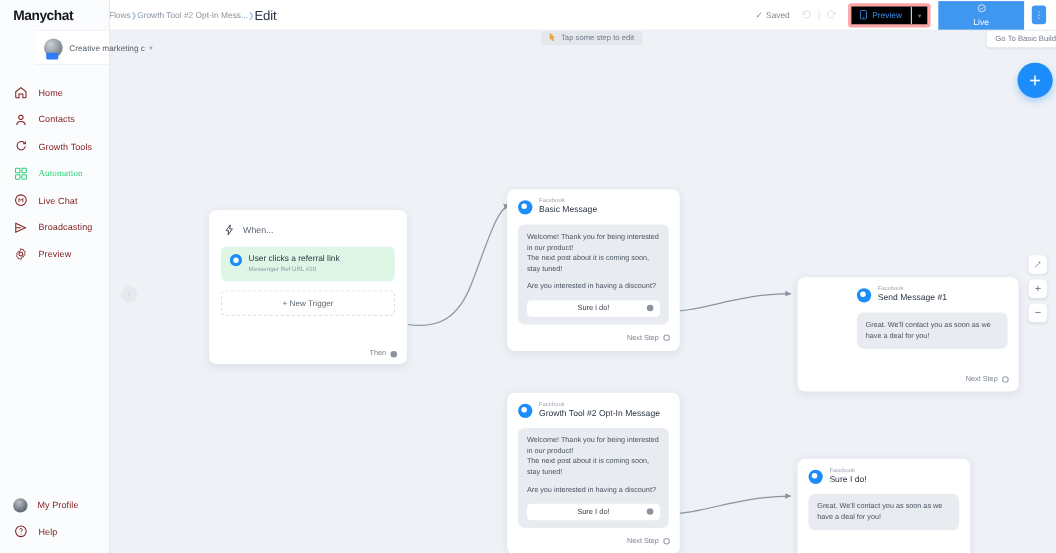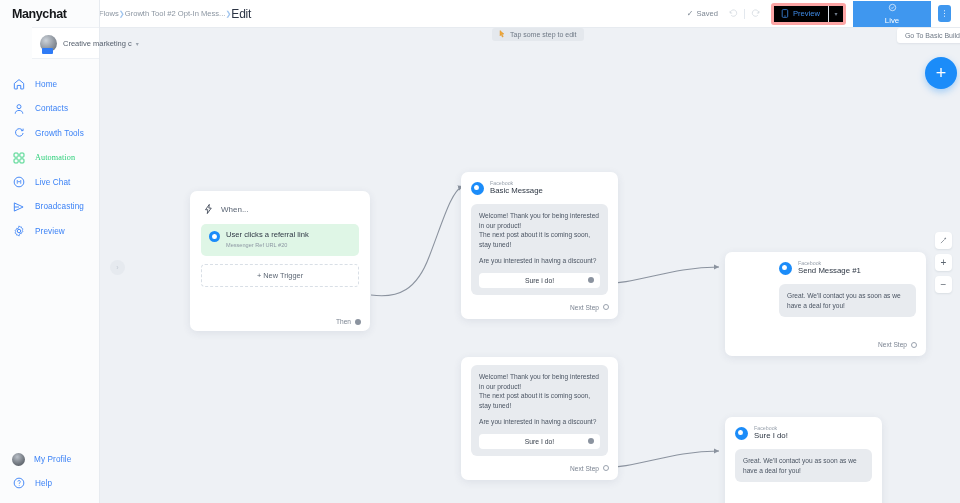--- a/index.html
+++ b/index.html
@@ -30,21 +30,21 @@
   .ws-avatar:after{
     content:"";position:absolute;left:2px;bottom:-2px;width:11px;height:6px;
     border-radius:1px;background:#2f7bf6;
   }
   .ws-name{font-size:7.5px;color:#56606e;white-space:nowrap;}
   .ws-caret{font-size:6px;color:#9aa3ae;margin-left:-2px;}
 
   .nav{margin-top:13px;}
   .nav-item{
     display:flex;align-items:center;gap:9px;height:24.5px;padding-left:12px;
-    color:#3b82f6;cursor:pointer;
+    color:#7f1d1d;cursor:pointer;
   }
   .nav-item .ic{width:14px;height:14px;flex:none;display:block;}
   .nav-label{font-size:8.2px;letter-spacing:.1px;}
   .nav-item.active{color:#2fd07b;}
   .nav-item.active .nav-label{color:#2fd07b;font-family:Liberation Serif, serif;}
 
   .nav-bottom{position:absolute;left:0;bottom:8px;width:99px;}
   .nav-bottom .nav-item{height:24px;}
   .profile-av{
     width:13px;height:13px;border-radius:50%;flex:none;
@@ -414,20 +414,27 @@
       <div class="bubble">
         <p>Great. We'll contact you as soon as we have a deal for you!</p>
       </div>
       <div class="nextstep" style="padding-top:24px">
         <span>Next Step</span>
         <span class="dot-open"></span>
       </div>
     </div>
 
     <div class="node msgnode" style="left:362px;top:330px;">
+      <div class="msg-head">
+        <span class="fbdot" style="width:13px;height:13px;margin-top:1px"></span>
+        <span>
+          <span class="msg-ch" style="display:block">Facebook</span>
+          <span class="msg-title" style="display:block">Growth Tool #2 Opt-In Message</span>
+        </span>
+      </div>
       <div class="bubble">
         <p>Welcome! Thank you for being interested in our product!</p>
         <p>The next post about it is coming soon, stay tuned!</p>
         <p class="gap">Are you interested in having a discount?</p>
         <div class="qbtn">
           <span>Sure I do!</span>
           <span class="dot-solid qdot"></span>
         </div>
       </div>
       <div class="nextstep">

